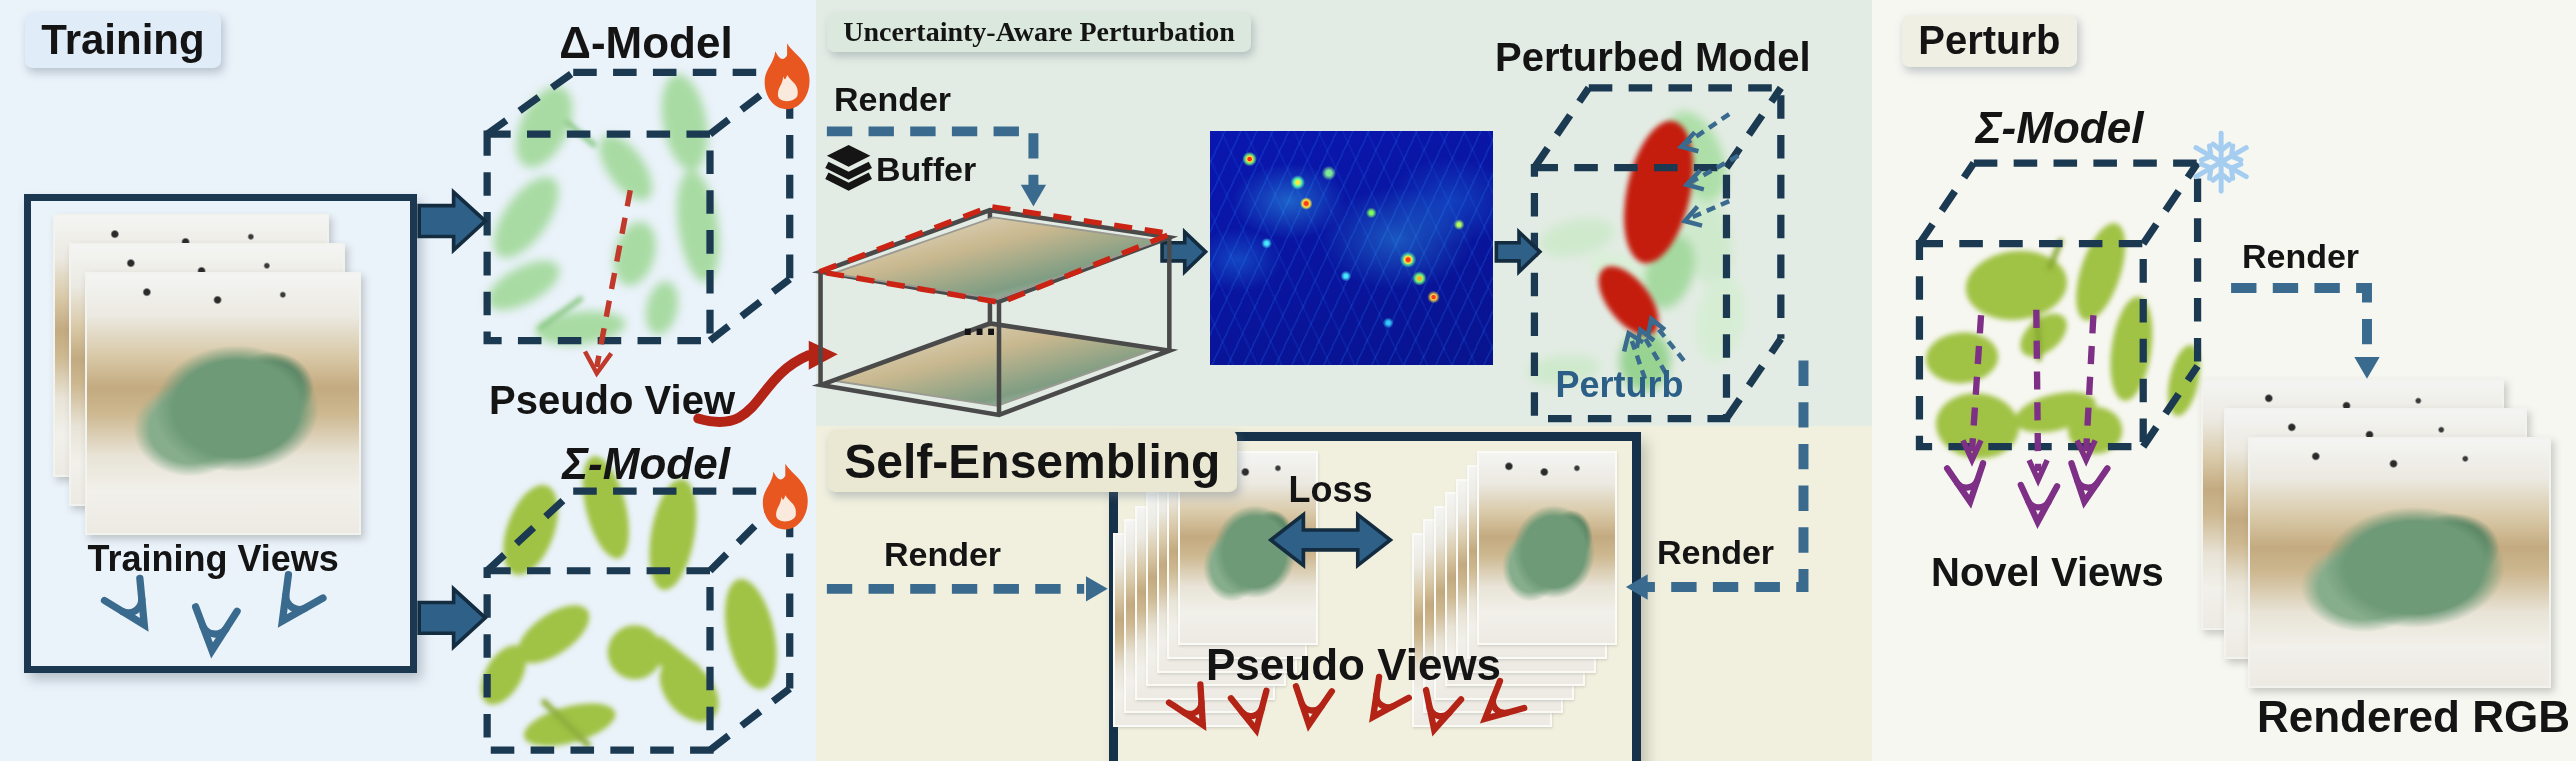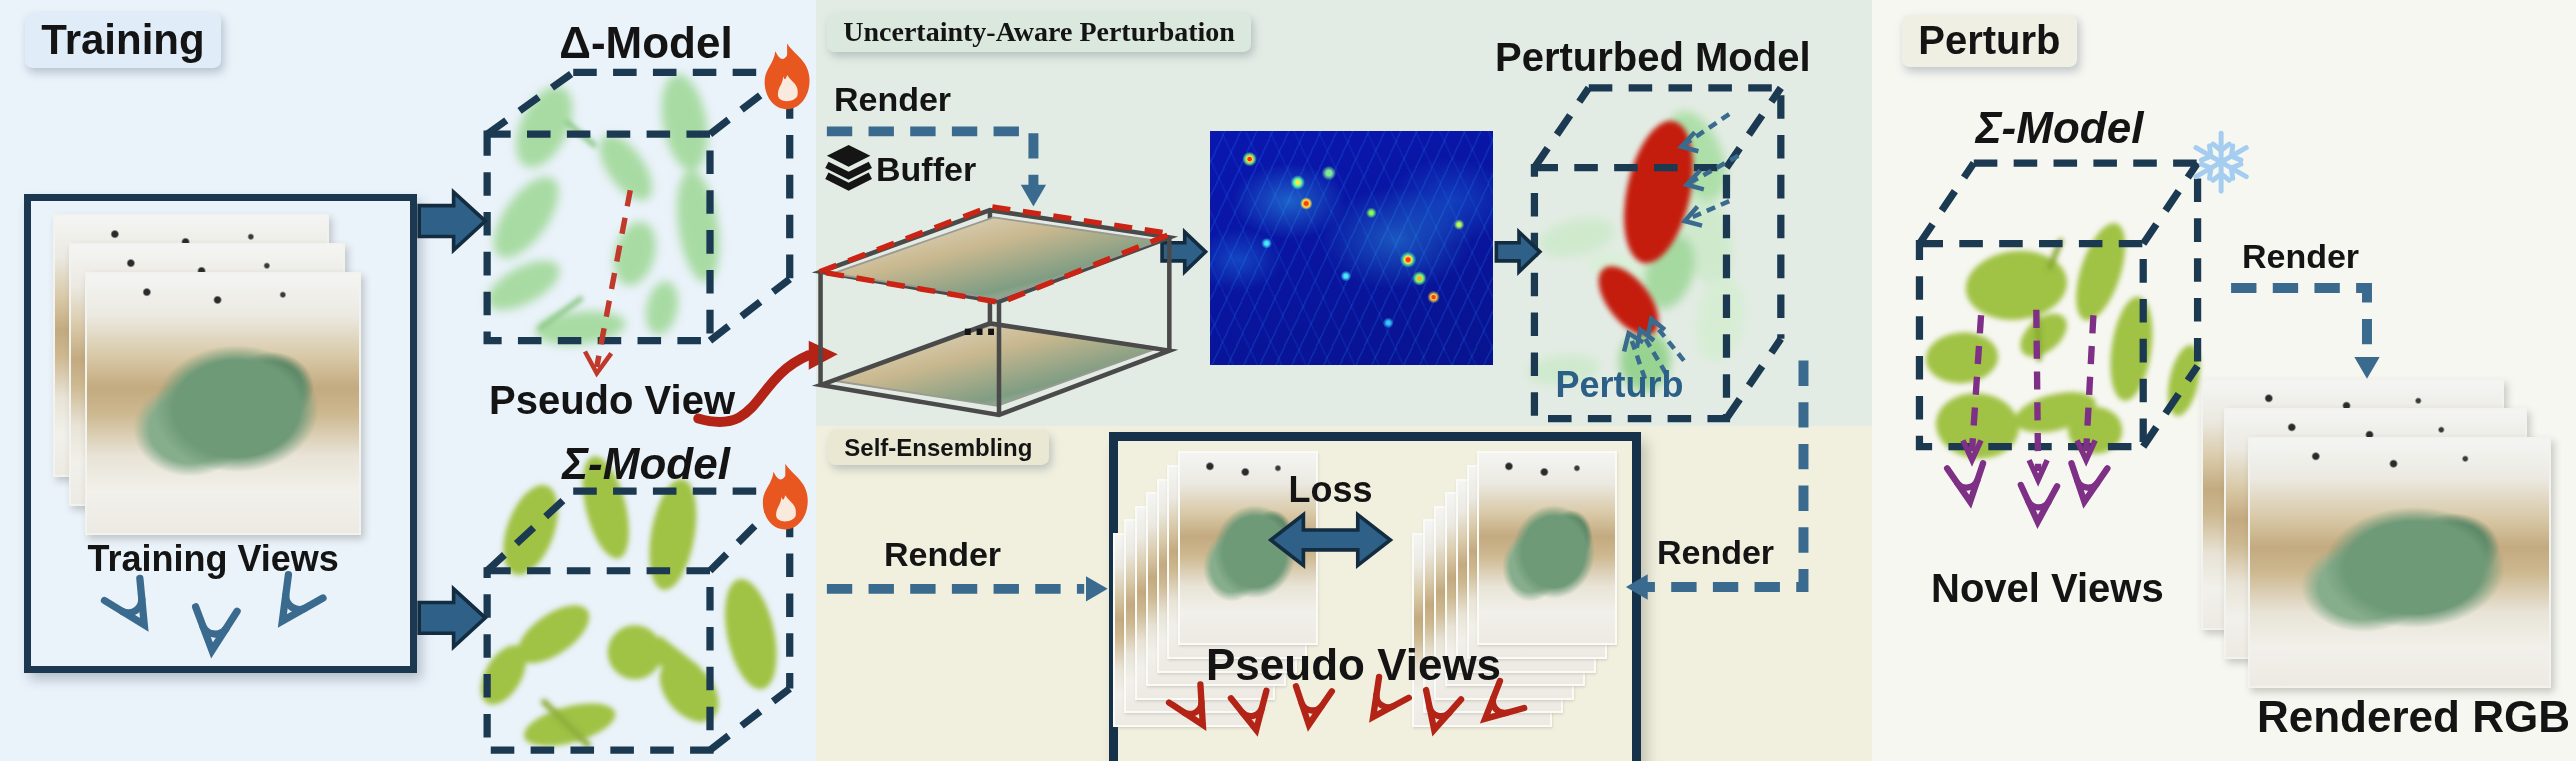--- a/index.html
+++ b/index.html
@@ -318,37 +318,37 @@
 
     <g transform="translate(912,160)">
       <path d="M24,0 L48,12 L24,24 L0,12 Z" fill="#151515"></path>
       <path d="M0,22 L24,34 L48,22" fill="none" stroke="#151515" stroke-width="8"></path>
       <path d="M0,34 L24,46 L48,34" fill="none" stroke="#151515" stroke-width="8"></path>
     </g>
   </svg>
 
   <div class="chip lab" style="left:25px;top:12.7px;font-size:42px;background:#e0edf9;">Training</div>
   <div class="chip lab" style="left:827px;top:12.7px;font-size:28px;background:#dbe8dd;font-family:Liberation Serif, serif;">Uncertainty-Aware Perturbation</div>
-  <div class="chip lab" style="left:828px;top:430px;font-size:24px;background:#eae8d2;">Self-Ensembling</div>
+  <div class="chip lab" style="left:828px;top:430px;font-size:48px;background:#eae8d2;">Self-Ensembling</div>
   <div class="chip lab" style="left:1902px;top:14.5px;font-size:40px;background:#efefe3;">Perturb</div>
 
   <div class="label lab" style="left:544px;top:20px;width:204px;font-size:44px;">Δ-Model</div>
   <div class="label lab" style="left:489px;top:379px;width:208px;font-size:40px;">Pseudo View</div>
   <div class="label lab" style="left:23.6px;top:540px;width:379px;font-size:36px;">Training Views</div>
   <div class="label lab" style="left:542px;top:441px;width:208px;font-size:44px;font-style:italic;">Σ-Model</div>
 
   <div class="label lab" style="left:829px;top:82px;width:127px;font-size:34px;font-weight:600;">Render</div>
   <div class="label lab" style="left:876px;top:152px;width:109px;font-size:34px;font-weight:600;text-align:left;">Buffer</div>
   <div class="label lab" style="left:943px;top:299px;width:73px;font-size:42px;">...</div>
   <div class="label lab" style="left:1495px;top:36px;width:272px;font-size:40px;">Perturbed Model</div>
   <div class="label lab" style="left:1538px;top:366px;width:163px;font-size:36px;color:#2c5f87;">Perturb</div>
 
   <div class="label lab" style="left:879px;top:537px;width:127px;font-size:34px;font-weight:600;">Render</div>
   <div class="label lab" style="left:1652px;top:535px;width:127px;font-size:34px;font-weight:600;">Render</div>
   <div class="label lab" style="left:1276px;top:471px;width:109px;font-size:36px;font-weight:600;text-align:center;">Loss</div>
   <div class="label lab" style="left:1206px;top:642px;width:272px;font-size:44px;">Pseudo Views</div>
 
   <div class="label lab" style="left:1953px;top:105px;width:213px;font-size:44px;font-style:italic;">Σ-Model</div>
-  <div class="label lab" style="left:1931px;top:551px;width:222px;font-size:40px;font-weight:600;margin-top:16px;">Novel Views</div>
+  <div class="label lab" style="left:1931px;top:551px;width:222px;font-size:40px;font-weight:600;">Novel Views</div>
   <div class="label lab" style="left:2237px;top:239px;width:127px;font-size:34px;font-weight:600;">Render</div>
   <div class="label lab" style="left:2257px;top:694px;width:276px;font-size:44px;">Rendered RGB</div>
 </div>
 
 
 </body></html>

